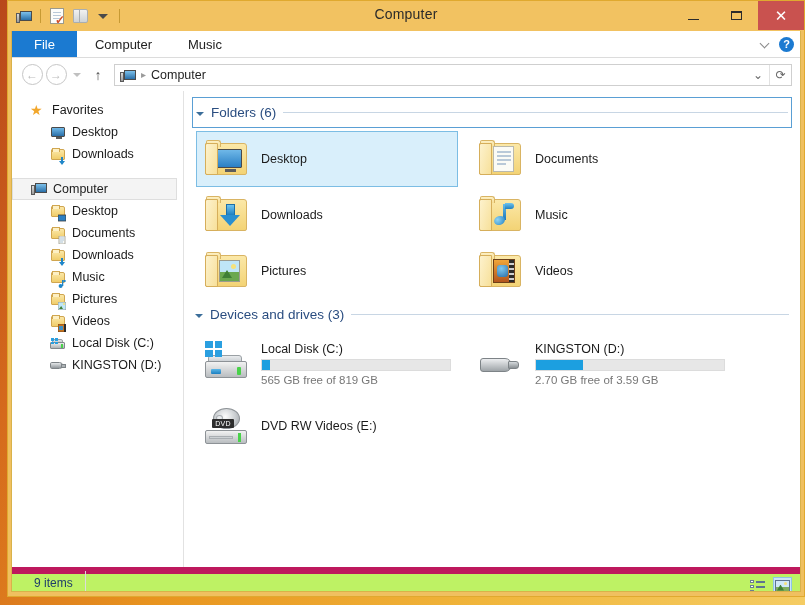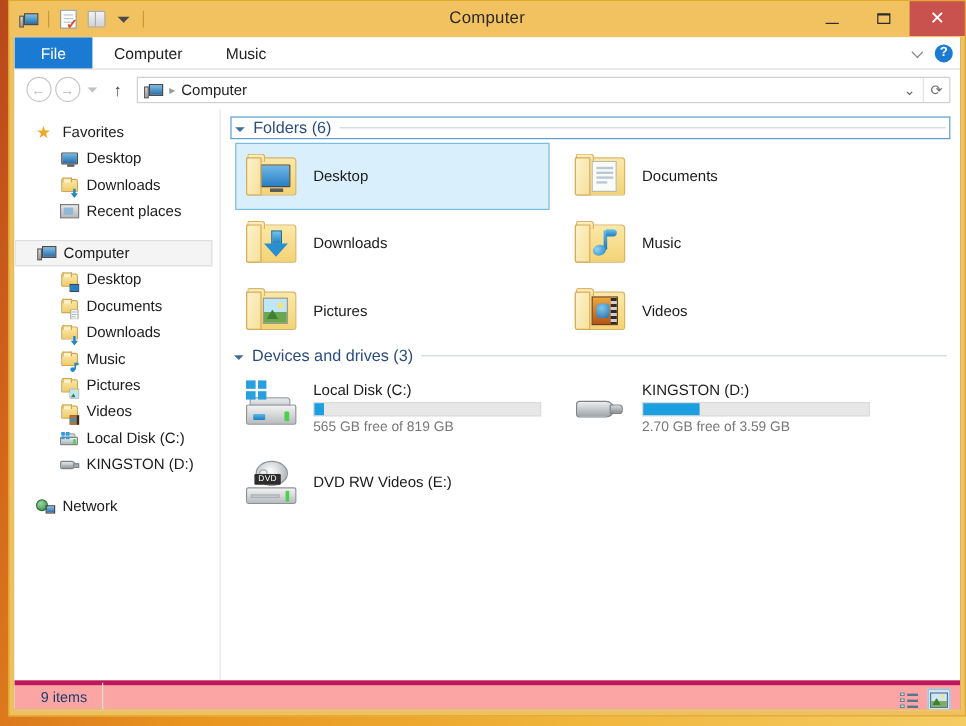--- a/index.html
+++ b/index.html
@@ -187,21 +187,21 @@
   .nav-gap { height: 13px; }
   .nav-ico { width: 16px; height: 16px; flex: none; position: relative; }
   .nav-label { white-space: nowrap; }
 
   
   #content {
     flex: 1; background: #fff; padding: 6px 8px 0 8px;
     overflow: hidden; position: relative;
   }
   .grp-header {
-    height: 19px; display: flex; align-items: center; gap: 7px;
+    height: 31px; display: flex; align-items: center; gap: 7px;
     padding: 0 3px;
     margin-bottom: 3px;
   }
   .grp-header.focused { border: 1px solid #5a9fd4; }
   .grp-tri {
     width: 0; height: 0; flex: none;
     border-top: 4.5px solid #3c6e9a;
     border-left: 4.5px solid transparent;
     border-right: 4.5px solid transparent;
     margin-top: 2px;
@@ -238,22 +238,22 @@
   .dtile-name { font-size: 12.5px; color: #1b1b1b; }
   .bar-outer {
     width: 190px; height: 12px; background: #e7e7e7;
     border: 1px solid #dcdcdc;
   }
   .bar-fill { height: 100%; background: #1c9fe0; }
   .dtile-sub { font-size: 11.5px; color: #777; }
 
   
   #statusbar {
-    height: 24px; flex: none; background: #fca5a5;
-    border-top: 4px solid #be185d;
+    height: 24px; flex: none; background: #bef264;
+    border-top: 7px solid #be185d;
     display: flex; align-items: center;
     padding: 0 8px 0 0; position: relative;
   }
   #status-left {
     display: flex; align-items: center; height: 24px;
   }
   #status-count {
     font-size: 12px; color: #1f3d6b; padding: 0 12px 0 22px;
     border-right: 1px solid #dcdcdc; line-height: 24px;
   }
@@ -718,26 +718,20 @@
           <span class="nav-ico">
             <span class="ni-folder"></span>
             <span class="ni-badge">
               <svg width="8" height="8" viewBox="0 0 8 8">
                   <path d="M3 0h2v4h2L4 8 1 4h2z" fill="#1f86c8"></path>
                 </svg>
             </span>
           </span>
           <span class="nav-label">Downloads</span>
         </div>
-        <div class="nav-row lvl1">
-          <span class="nav-ico">
-              <span class="ni-recent"></span>
-            </span>
-          <span class="nav-label">Recent places</span>
-        </div>
 
         <div class="nav-gap"></div>
 
         <div class="nav-row lvl0 sel">
           <span class="nav-ico">
             <span class="ni-pc">
                 <span class="tower"></span>
                 <span class="scr"></span>
               </span>
           </span>
@@ -837,29 +831,20 @@
             <span class="ni-usb">
                 <span class="s"></span>
                 <span class="t2"></span>
               </span>
           </span>
           <span class="nav-label">KINGSTON (D:)</span>
         </div>
 
         <div class="nav-gap"></div>
 
-        <div class="nav-row lvl0">
-          <span class="nav-ico">
-            <span class="ni-net">
-                <span class="globe"></span>
-                <span class="plug"></span>
-              </span>
-          </span>
-          <span class="nav-label">Network</span>
-        </div>
       </div>
 
       <div id="content">
 
         <div class="grp-header focused">
           <span class="grp-tri"></span>
           <span class="grp-title">Folders (6)</span>
           <span class="grp-rule"></span>
         </div>
 

